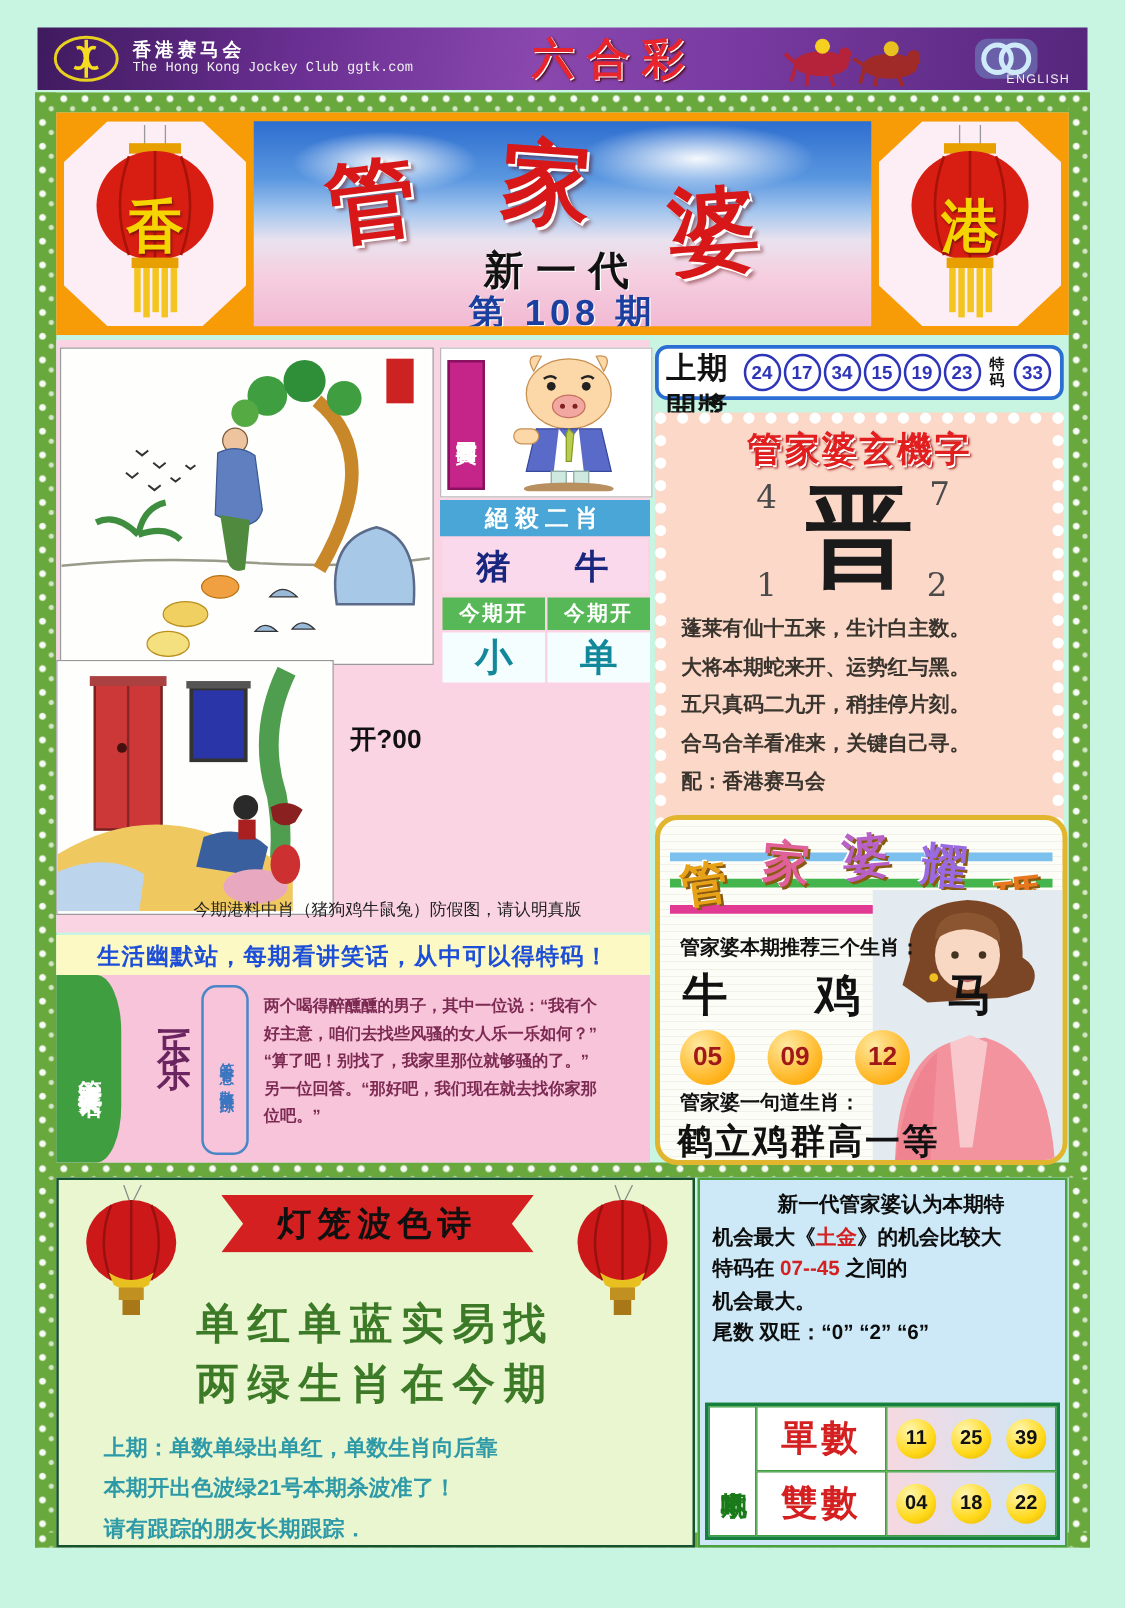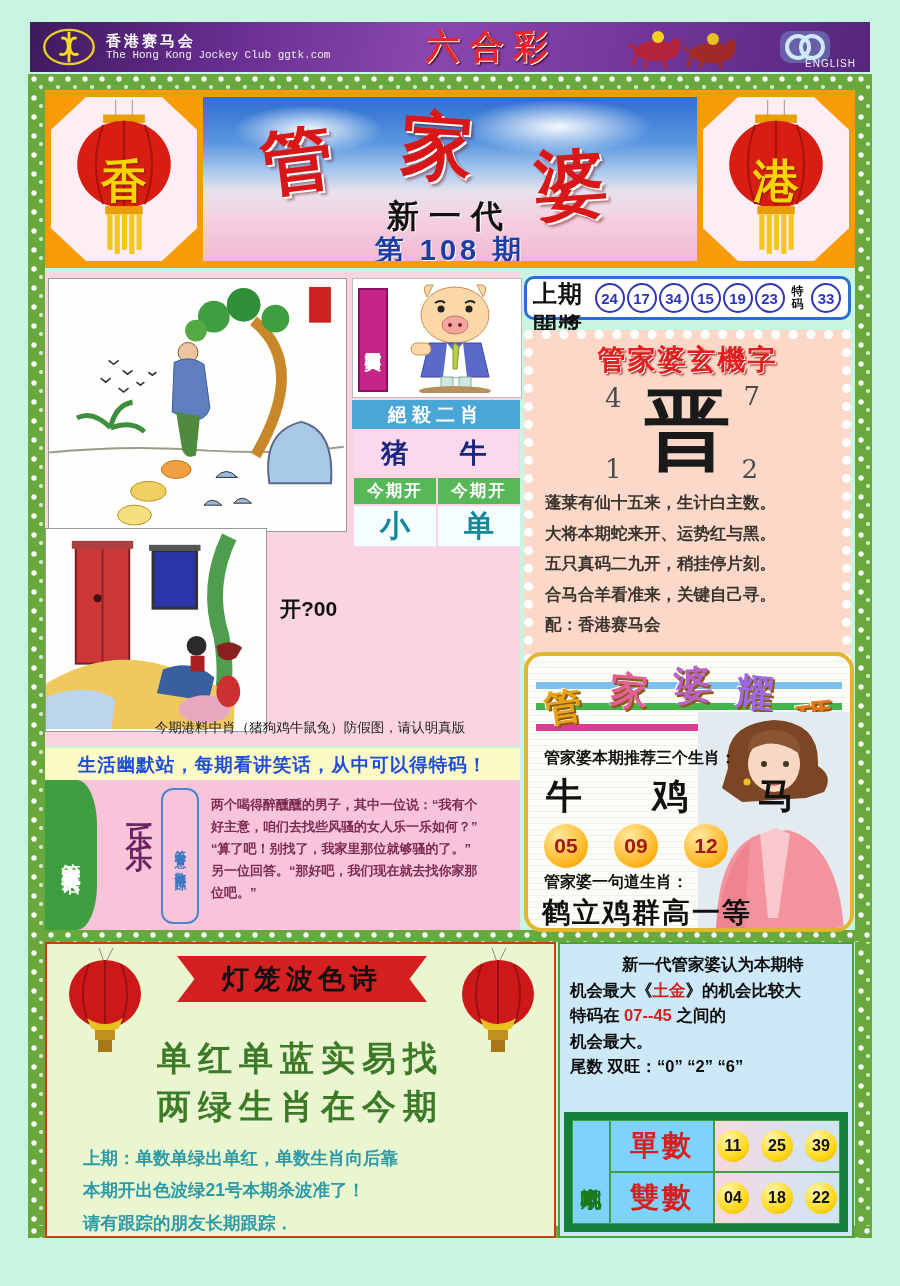--- a/index.html
+++ b/index.html
@@ -44,21 +44,21 @@
     font-size:32px;font-weight:bold;letter-spacing:10px;text-shadow:1px 1px 0 #fff;}
   .mast-issue{position:absolute;left:0;right:0;top:134px;text-align:center;color:#1a3f9e;
     font-size:29px;font-weight:bold;letter-spacing:4px;text-shadow:1px 1px 0 #fff;}
 
   
   #midrow{left:45px;top:272px;width:810px;height:474px;}
   #mid-left-bg{position:absolute;left:0;top:0;width:475px;height:474px;background:#fbd4e4;}
   .paintbox{position:absolute;background:#fff;border:1px solid #999;}
   #paint1{left:3px;top:6px;width:297px;height:252px;}
   #paint2{left:0px;top:256px;width:220px;height:202px;}
-  .open-hint{position:absolute;left:235px;top:323px;color:#111;font-size:21px;font-weight:bold;}
+  .open-hint{position:absolute;left:235px;top:305px;color:#111;font-size:21px;font-weight:bold;}
   .caption{position:absolute;left:55px;top:447px;width:420px;text-align:center;color:#222;font-size:13.5px;}
 
   
   #t-col{position:absolute;left:307px;top:0;width:168px;}
   #t-box{position:absolute;left:0;top:6px;width:168px;height:118px;background:#fff;border:1px solid #bbb;}
   #t-label{position:absolute;left:5px;top:9px;width:26px;height:100px;background:#c52588;color:#fff;
     font-size:17px;font-weight:bold;writing-mode:vertical-rl;text-orientation:upright;
     display:flex;align-items:center;justify-content:center;border:2px solid #8a1060;}
   #pig{position:absolute;right:2px;top:2px;width:128px;height:112px;}
   .k2-title{position:absolute;left:0;top:128px;width:168px;height:29px;background:#4aa6d6;color:#fff;
@@ -112,36 +112,36 @@
     text-shadow:2px 2px 0 #8a5a10,-1px -1px 0 #fff;}
   #woman{position:absolute;right:0px;top:56px;width:152px;height:218px;}
   .rec-line{position:absolute;left:16px;color:#111;font-size:16px;font-weight:bold;}
   .rec-animals{position:absolute;left:18px;top:116px;color:#111;font-size:36px;font-weight:bold;letter-spacing:30px;}
   .rec-balls{position:absolute;left:16px;top:168px;display:flex;gap:26px;}
   .oball{width:44px;height:44px;border-radius:50%;display:flex;align-items:center;justify-content:center;
     background:radial-gradient(circle at 35% 28%,#ffe9a0,#ffb41e 68%,#f09800);color:#a01818;font-size:21px;font-weight:bold;}
   .rec-phrase{position:absolute;left:14px;top:238px;color:#111;font-size:28px;font-weight:bold;letter-spacing:2px;}
 
   
-  #blpanel{left:45px;top:942px;width:511px;height:296px;background:#e9f6cf;border:2px solid #c2410c;box-sizing:border-box;}
+  #blpanel{left:45px;top:942px;width:511px;height:296px;background:#e9f6cf;border:2px solid #14532d;box-sizing:border-box;}
   #ribbon{position:absolute;left:130px;top:12px;width:250px;height:46px;background:#d42020;
     clip-path:polygon(0 0,100% 0,93% 50%,100% 100%,0 100%,7% 50%);
     display:flex;align-items:center;justify-content:center;}
   #ribbon span{color:#101010;font-size:27px;font-weight:bold;letter-spacing:5px;}
   .bl-lantern{position:absolute;width:86px;height:106px;top:4px;}
   .poem{position:absolute;left:0;right:0;text-align:center;color:#3d7a28;font-size:34px;font-weight:bold;letter-spacing:7px;}
   .bl-notes{position:absolute;left:36px;top:198px;color:#2e9aa8;font-size:17.5px;font-weight:bold;line-height:1.85;}
 
   
   #brpanel{left:558px;top:942px;width:296px;height:296px;border:2px solid #4aa03c;box-sizing:border-box;background:#cde8f6;}
   #pred{padding:8px 8px 0 10px;color:#0d0d0d;font-size:16.5px;font-weight:bold;line-height:1.55;}
   .indent1{padding-left:52px;}
   .redtxt{color:#d42020;}
-  #brtable{position:absolute;left:4px;right:4px;bottom:4px;height:104px;border:8px solid #15803d;
-    display:grid;grid-template-columns:38px 104px 1fr;grid-template-rows:1fr 1fr;background:#7dd3fc;}
+  #brtable{position:absolute;left:4px;right:4px;bottom:4px;height:104px;border:3px solid #15803d;
+    display:grid;grid-template-columns:38px 104px 1fr;grid-template-rows:1fr 1fr;background:#ffffff;}
   .cell{border:1.5px solid #3f9e3f;display:flex;align-items:center;justify-content:center;box-sizing:border-box;}
   #rowhdr{grid-row:1/3;}
   #rowhdr span{writing-mode:vertical-rl;text-orientation:upright;color:#1a7a1a;font-size:21px;font-weight:bold;}
   .oddeven{color:#d42020;font-size:29px;font-weight:bold;letter-spacing:3px;}
   .ballcell{background:linear-gradient(90deg,#f6d8e0,#d8e2f0 70%,#cfe4f2);gap:12px;}
   .yball{width:32px;height:32px;border-radius:50%;display:flex;align-items:center;justify-content:center;
     background:radial-gradient(circle at 35% 28%,#fff6b0,#ffd817 62%,#e0ae00);color:#111;font-size:16px;font-weight:bold;}
 </style>
 </head>
 <body>

